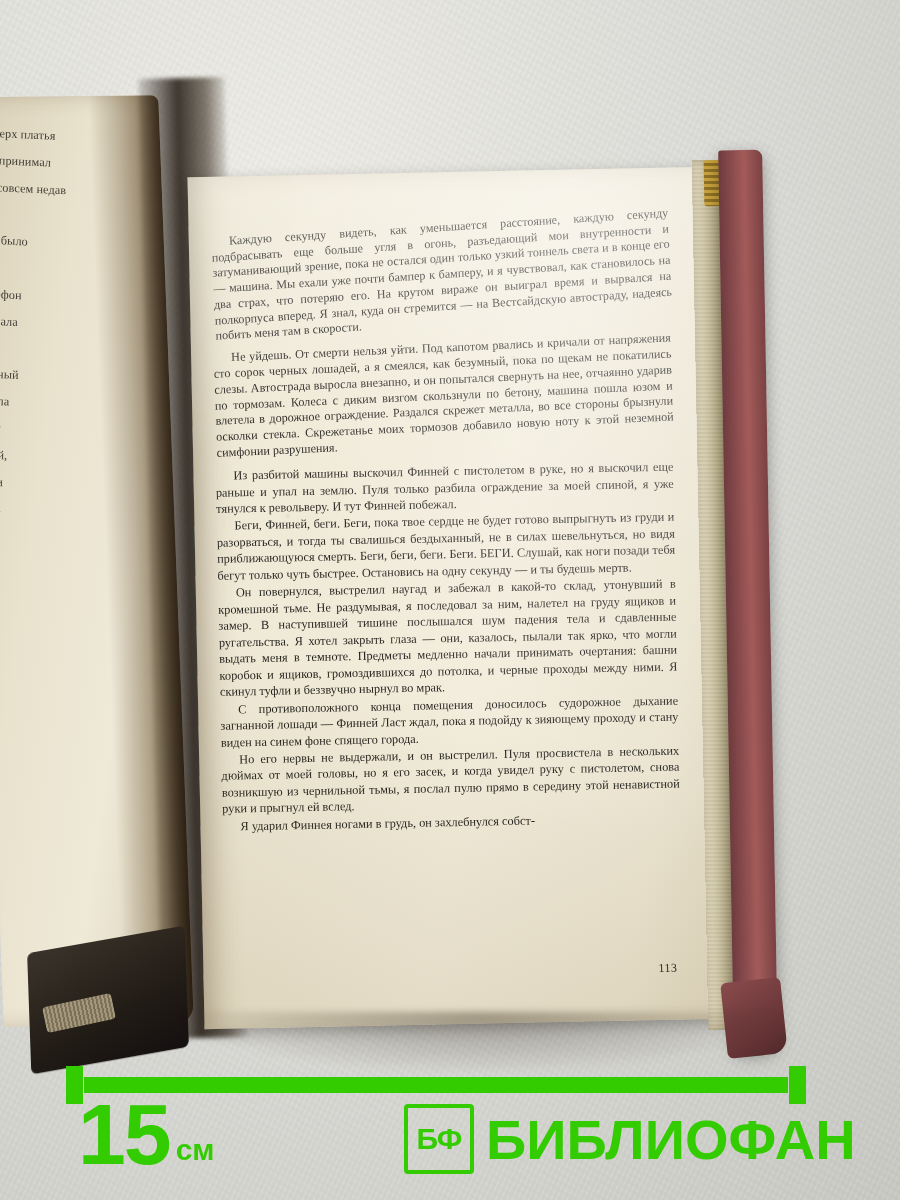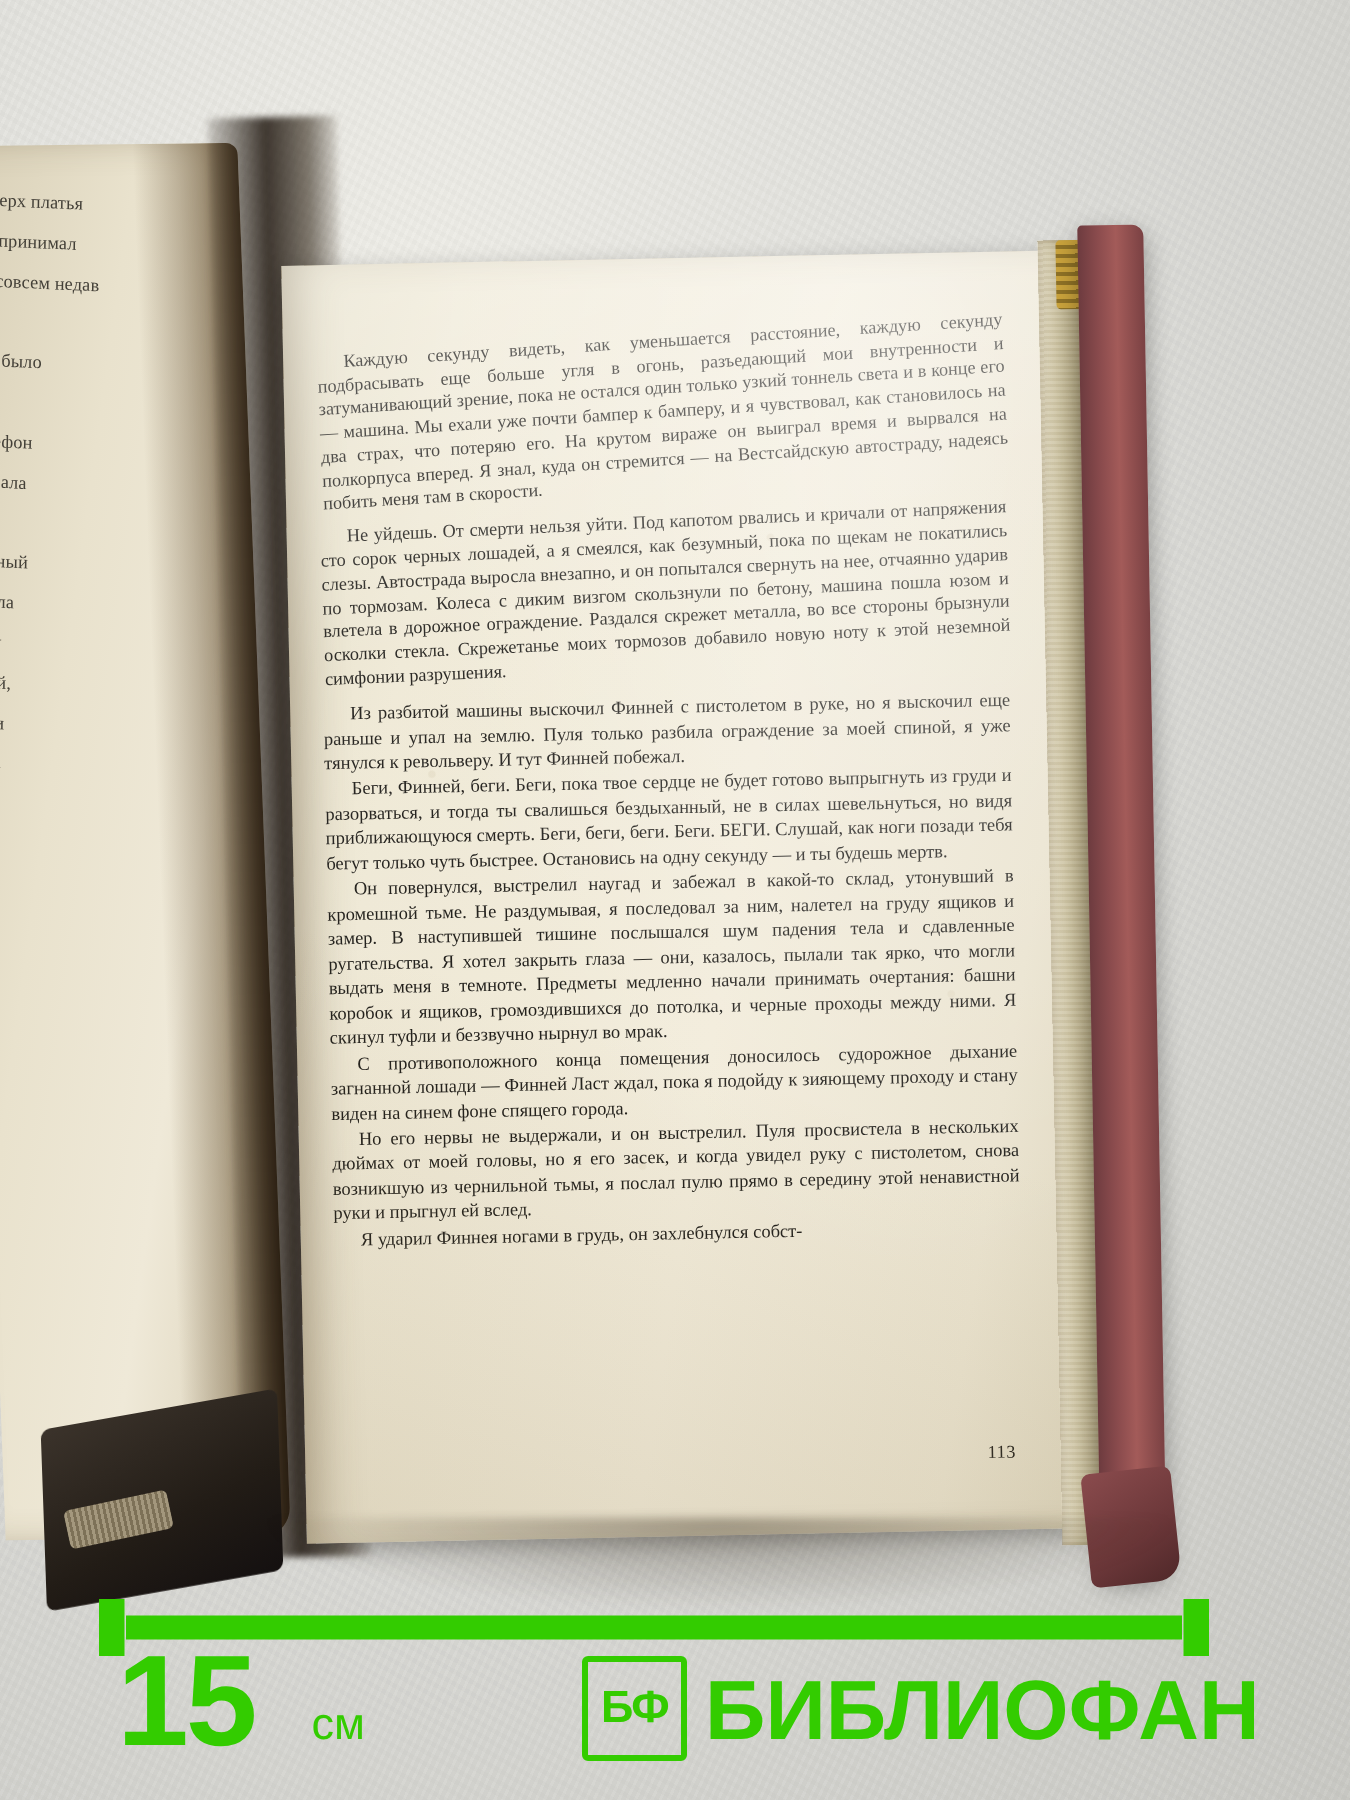--- a/index.html
+++ b/index.html
@@ -265,39 +265,38 @@
   .scalebar .cap.right { right: 0; }
 
   .measure-label {
     position: absolute;
     left: 78px;
     top: 1098px;
     display: flex;
     align-items: flex-end;
     color: #33cc00;
     font-family: "Liberation Sans", sans-serif;
-    gap: 32px;
   }
   .measure-label .num {
     font-size: 86px;
     font-weight: 700;
     line-height: .85;
     letter-spacing: -2px;
   }
   .measure-label .unit {
     font-size: 30px;
-    font-weight: 400;
+    font-weight: 700;
     margin-left: 6px;
     margin-bottom: 4px;
   }
 
   
   .brand {
     position: absolute;
-    left: 388px;
+    left: 404px;
     top: 1104px;
     display: flex;
     align-items: center;
     gap: 12px;
     color: #33cc00;
     font-family: "Liberation Sans", sans-serif;
   }
   .brand-mark {
     position: relative;
     width: 62px;

